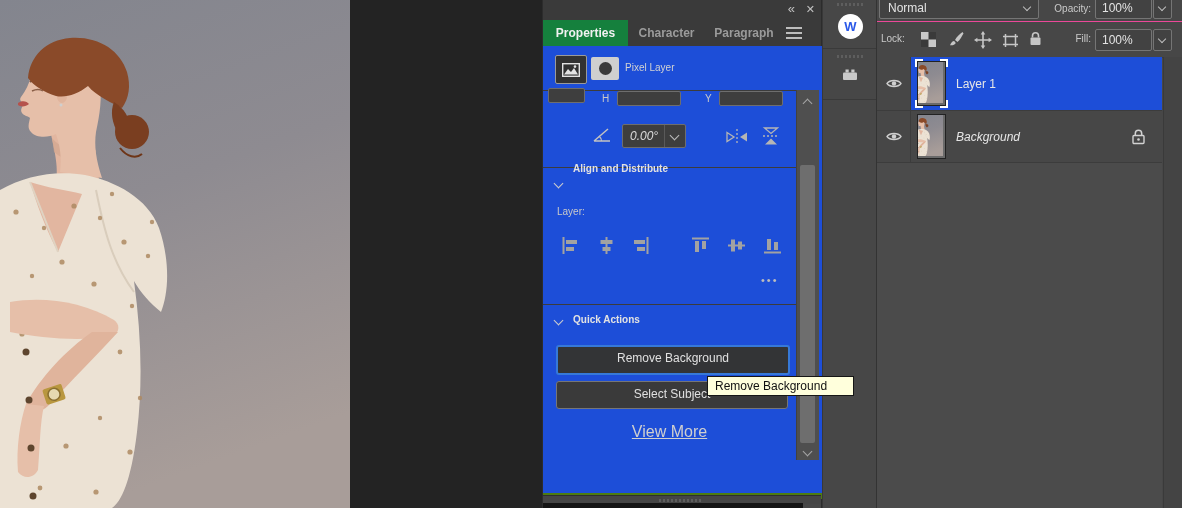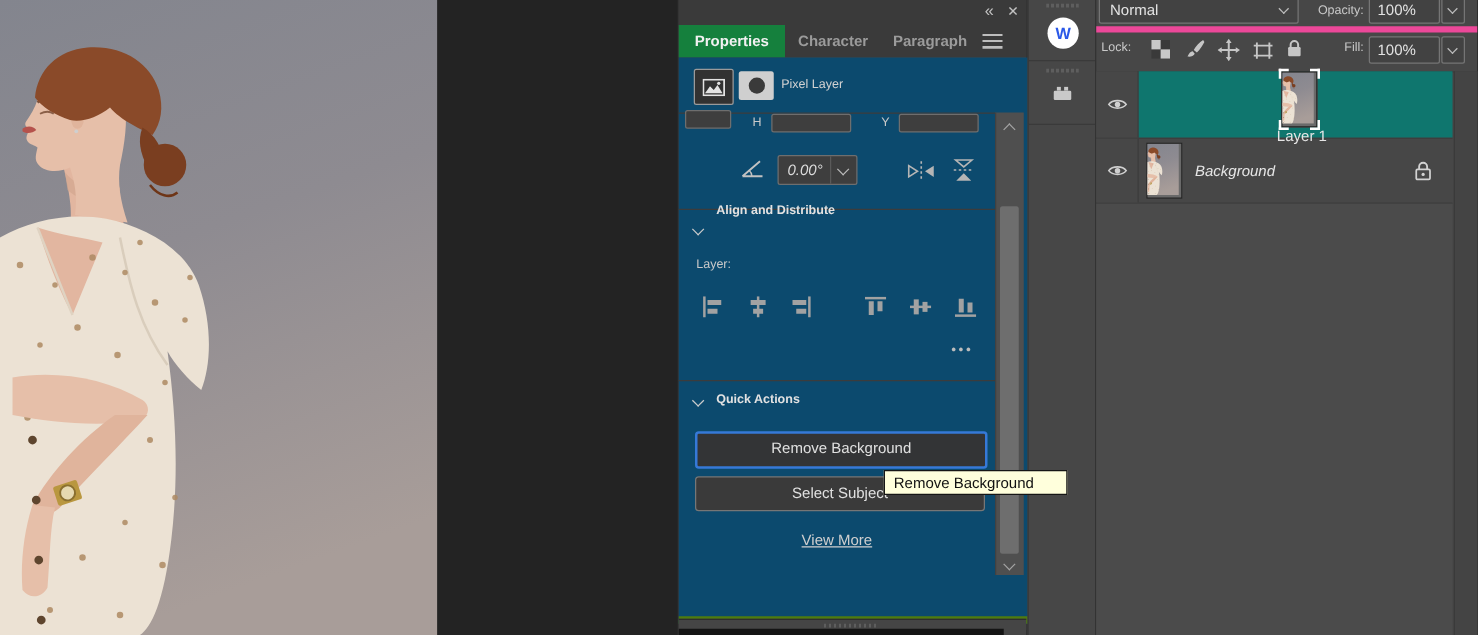--- a/index.html
+++ b/index.html
@@ -12,40 +12,40 @@
   
   .chev{display:inline-block;width:6px;height:6px;border-right:1.6px solid #bdbdbd;border-bottom:1.6px solid #bdbdbd;}
   .chev.down{transform:rotate(45deg);}
   .chev.up{transform:rotate(-135deg);}
   
   .props{left:543px;top:0;width:278px;height:508px;background:#474747;box-shadow:0 0 0 1px #2c2c2c;}
   .props-header{left:0;top:0;width:278px;height:20px;background:#3a3a3a;}
   .tabbar{left:0;top:20px;width:278px;height:26px;background:#3a3a3a;display:flex;}
   .tab{height:26px;line-height:26px;text-align:center;font-size:12px;font-weight:bold;color:#9b9b9b;}
   .tab.active{background:#15803d;color:#f1f1f1;}
-  .pcontent{left:0;top:46px;width:308px;height:447px;background:#0c4a6e;border-bottom:6px solid #4d7c0f;}
+  .pcontent{left:0;top:46px;width:308px;height:447px;background:#1d4ed8;border-bottom:6px solid #4d7c0f;}
   .divider{position:absolute;left:0;width:253px;height:1px;background:#3c3c3c;}
   .field{position:absolute;background:#3e3e3e;border:1px solid #6e6e6e;border-radius:2px;color:#dcdcdc;font-size:12px;}
   input.field{padding:0 4px;outline:none;}
   .btn{position:absolute;left:13px;width:230px;height:26px;background:#3a3a3a;border:1px solid #767676;border-radius:3px;
        color:#e0e0e0;font-size:12px;text-align:center;line-height:25px;}
   .btn.focus{background:#333436;border:2px solid #3679d8;line-height:23px;}
   .grip{background:repeating-linear-gradient(90deg,#5e5e5e 0 2px,transparent 2px 4px);height:3px;}
   .hamb{width:16px;height:12px;background:repeating-linear-gradient(#bdbdbd 0 2px,transparent 2px 5px);}
   
   .sbar{left:253px;top:44px;width:22px;height:370px;background:#4f4f4f;border-left:1px solid #414141;}
   .sthumb{position:absolute;left:3px;width:15px;background:#6e6e6e;border-radius:2px;}
   
   .dock{left:822px;top:0;width:55px;height:508px;background:#474747;border-left:1px solid #383838;border-right:1px solid #333;box-sizing:border-box;}
   .dock-item{position:relative;border-bottom:1px solid #3a3a3a;}
   .wbadge{position:absolute;left:15px;top:14px;width:25px;height:25px;border-radius:50%;background:#fff;
           text-align:center;line-height:25px;font-size:13px;font-weight:bold;color:#2b59e8;}
   
   .layers{left:877px;top:0;width:305px;height:508px;background:#474747;}
-  .lrow1{left:0;top:0;width:305px;height:21px;border-bottom:5px solid #ec4899;overflow:hidden;}
+  .lrow1{left:0;top:0;width:305px;height:21px;border-bottom:1px solid #ec4899;overflow:hidden;}
   .lrow2{left:0;top:22px;width:305px;height:35px;border-bottom:1px solid #3c3c3c;}
   .combo{position:absolute;background:#424242;border:1px solid #757575;border-radius:2px;color:#e3e3e3;font-size:12px;}
   .layer-row{display:flex;width:285px;border-bottom:1px solid #3c3c3c;}
   .eyecol{width:33px;border-right:1px solid #3c3c3c;background:#474747;display:flex;align-items:center;justify-content:center;flex:none;}
   .lmain{flex:1;display:flex;align-items:center;position:relative;}
   .thumb{position:relative;width:27px;height:43px;margin-left:6px;background:#6a6a6a;border:1px solid #222;flex:none;}
   .thumb svg{display:block;}
   .corner{position:absolute;width:6px;height:6px;}
   .c-tl{left:-3px;top:-3px;border-left:2px solid #fff;border-top:2px solid #fff;}
   .c-tr{right:-3px;top:-3px;border-right:2px solid #fff;border-top:2px solid #fff;}
@@ -244,21 +244,21 @@
       <span class="abs" style="left:218px;top:228px;font-size:11px;letter-spacing:2px;color:#bdbdbd;">•••</span>
 
       <div class="divider" style="top:258px;"></div>
 
       <i class="chev down abs" style="left:12px;top:271px;border-color:#cdcdcd;"></i>
       <span class="abs lbl bold" style="left:30px;top:268px;color:#e2e2e2;">Quick Actions</span>
 
       <div class="btn focus" style="top:299px;">Remove Background</div>
       <div class="btn" style="top:335px;">Select Subject</div>
       <div class="abs" style="left:0;top:377px;width:253px;text-align:center;">
-        <span style="font-size:12px;color:#cfcfcf;text-decoration:underline;">View More</span>
+        <span style="font-size:16px;color:#cfcfcf;text-decoration:underline;">View More</span>
       </div>
 
       <div class="abs sbar">
         <i class="chev up abs" style="left:7px;top:10px;border-color:#a5a5a5;"></i>
         <div class="sthumb" style="top:75px;height:278px;"></div>
         <i class="chev down abs" style="left:7px;top:358px;border-color:#a5a5a5;"></i>
       </div>
     </div>
 
     <div class="abs" style="left:0;top:495px;width:278px;height:8px;background:#454545;border-top:1px solid #2e2e2e;">
@@ -331,21 +331,21 @@
 
     <div class="abs" style="left:0;top:57px;width:305px;">
 
       <div class="layer-row" style="height:53px;">
         <div class="eyecol">
           <svg width="16" height="11" viewBox="0 0 16 11" class="icon-svg">
             <path d="M1,5.5 C4,1.5 12,1.5 15,5.5 C12,9.5 4,9.5 1,5.5 Z" fill="none" stroke="#cfcfcf" stroke-width="1.3"></path>
             <circle cx="8" cy="5.5" r="2.2" fill="#cfcfcf"></circle>
           </svg>
         </div>
-        <div class="lmain" style="background:#0f766e;flex-direction:column;">
+        <div class="lmain" style="background:#1d4ed8;">
           <div class="thumb">
             <svg width="25" height="41" viewBox="0 0 350 508" preserveAspectRatio="xMidYMid slice">
                 <use href="#photoArt"></use>
               </svg>
             <span class="corner c-tl"></span>
             <span class="corner c-tr"></span>
             <span class="corner c-bl"></span>
             <span class="corner c-br"></span>
           </div>
           <span class="lname">Layer 1</span>

